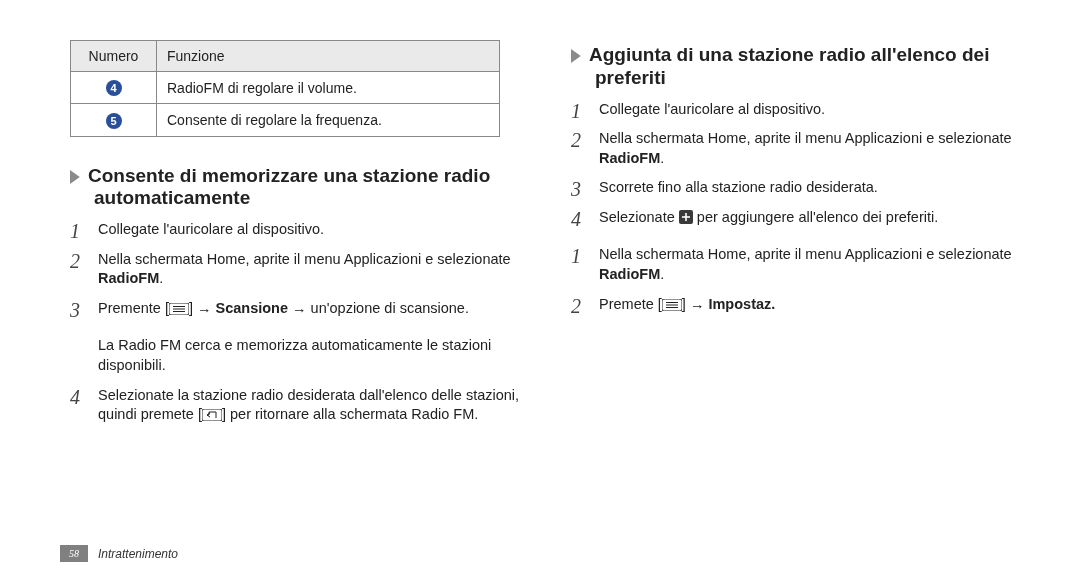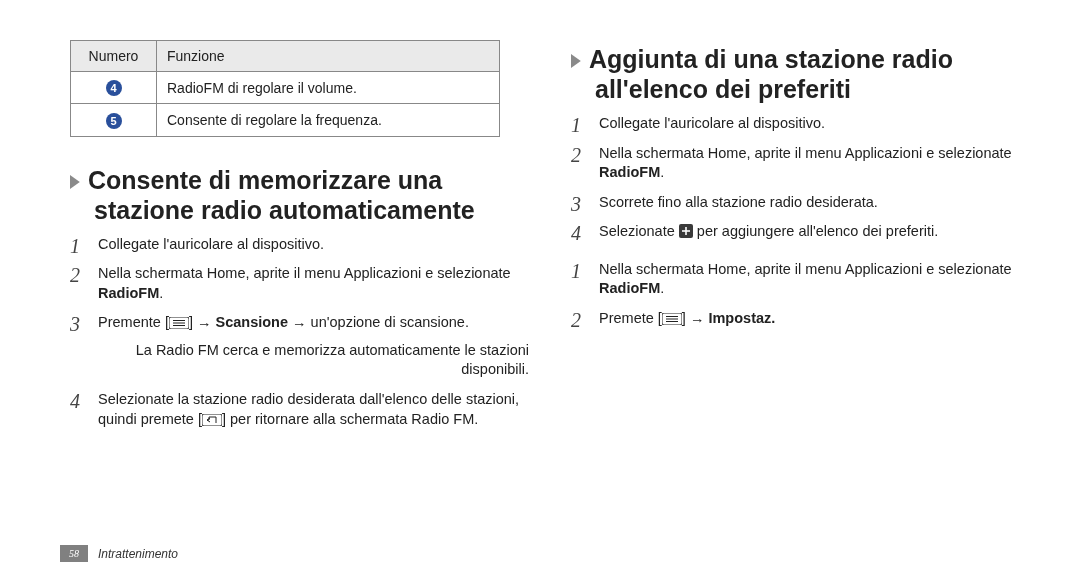--- a/index.html
+++ b/index.html
@@ -7,30 +7,30 @@
   .page { display: flex; width: 1080px; height: 586px; padding: 40px 50px 20px 70px; flex-direction: column; position: relative; }
   .columns { display: flex; flex: 1; gap: 42px; }
   .col { flex: 1; }
   
   table.func { border-collapse: collapse; width: 430px; margin-bottom: 28px; }
   table.func td, table.func th { border: 1px solid #888; padding: 7px 10px; font-size: 14px; text-align: left; font-weight: normal; }
   table.func .hdr td { background: #eaeaea; }
   table.func td.numcol { width: 86px; text-align: center; }
   .circ { display:inline-block; width:16px; height:16px; border-radius:50%; background:#294f9b; color:#fff; font-size:11px; font-weight:bold; line-height:16px; text-align:center; vertical-align:middle; }
   
-  h2.sec { font-size: 25px; font-weight: 700; line-height: 1.2; margin: 4px 0 10px 0; padding-left: 24px; text-indent: -24px; }
+  h2.sec { font-size: 19px; font-weight: 700; line-height: 1.2; margin: 4px 0 10px 0; padding-left: 24px; text-indent: -24px; }
   h2.sec .chev { display:inline-block; width:18px; text-indent:0; vertical-align:baseline; }
   .chev svg { width:14px; height:14px; vertical-align:middle; }
   
   .steps { margin: 0 0 14px 0; }
   .step { display:flex; gap:10px; margin-bottom: 6px; line-height: 1.35; font-size:14.5px; }
   .step .num { font-family: "Times New Roman", Georgia, serif; font-style: italic; font-size: 20px; width:18px; flex-shrink:0; color:#444; line-height:1.1; }
   .step .body { flex:1; }
   .step .body p { margin-bottom:4px; }
-  .step .body .sub { margin-top:8px;text-align:right; }
+  .step .body .sub { margin-top:18px; }
   b, strong { font-weight:700; }
   .keyicon { display:inline-block; vertical-align:-2px; }
   .keyicon svg { display:block; }
   
   .footer { position:absolute; left:60px; bottom:24px; display:flex; align-items:center; gap:10px; }
   .pgnum { background:#808080; color:#fff; font-style:italic; font-family: Georgia, "Times New Roman", serif; font-size:10px; padding:3px 9px; }
   .section-name { font-style:italic; font-size:12px; color:#333; }
 </style>
 </head>
 <body>

